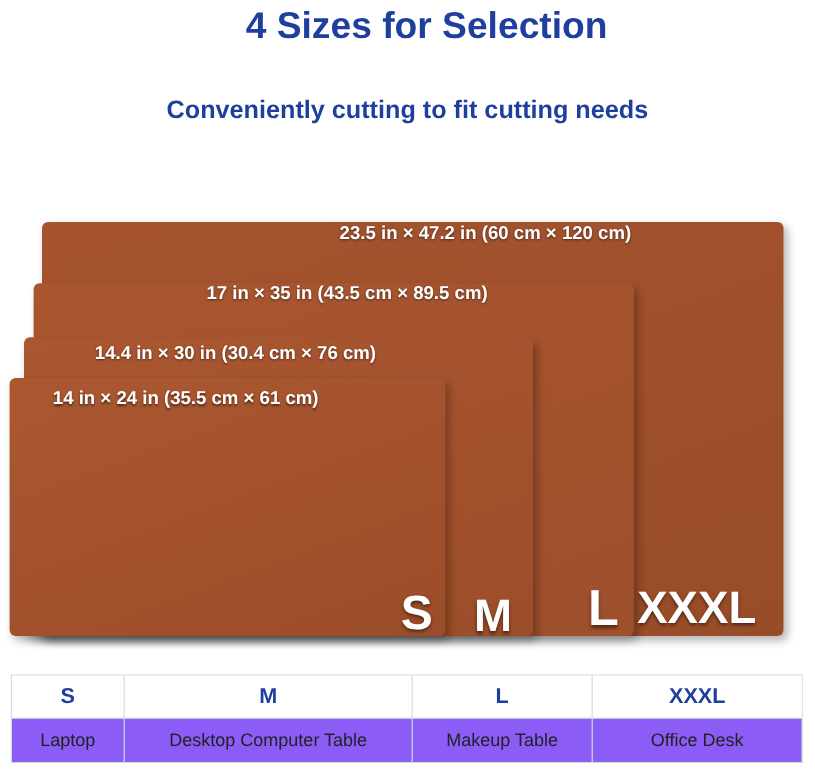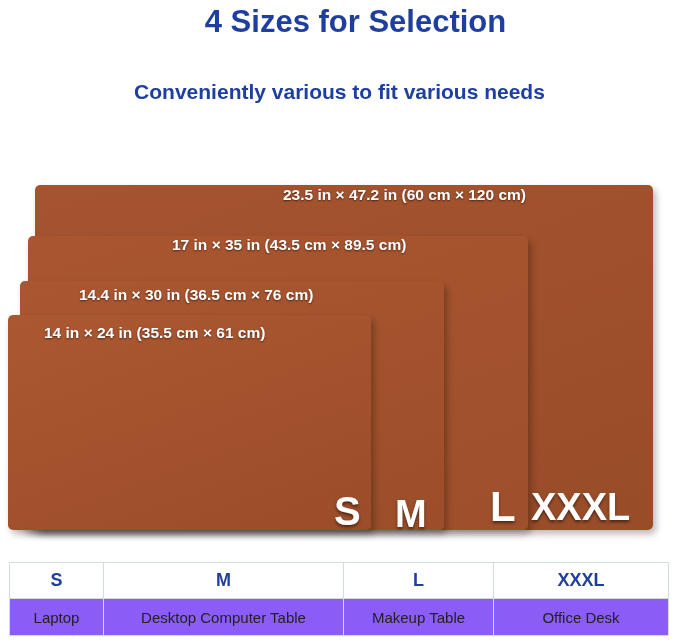--- a/index.html
+++ b/index.html
@@ -147,32 +147,32 @@
   .c2 { width: 240px; }
   .c3 { width: 150px; }
   .c4 { width: 174px; }
 </style>
 </head>
 <body>
 
 <div class="page">
 
   <div class="title">4 Sizes for Selection</div>
-  <div class="subtitle">Conveniently various to fit various needs</div>
+  <div class="subtitle">Conveniently cutting to fit cutting needs</div>
 
   <div class="mats">
 
     <div class="mat xxxl"></div>
     <div class="mat l"></div>
     <div class="mat m"></div>
     <div class="mat s"></div>
 
     <div class="dim dim-xxxl">23.5 in × 47.2 in (60 cm × 120 cm)</div>
     <div class="dim dim-l">17 in × 35 in (43.5 cm × 89.5 cm)</div>
-    <div class="dim dim-m">14.4 in × 30 in (36.5 cm × 76 cm)</div>
+    <div class="dim dim-m">14.4 in × 30 in (30.4 cm × 76 cm)</div>
     <div class="dim dim-s">14 in × 24 in (35.5 cm × 61 cm)</div>
 
     <div class="size-label lbl-s">S</div>
     <div class="size-label lbl-m">M</div>
     <div class="size-label lbl-l">L</div>
     <div class="size-label lbl-xxxl">XXXL</div>
 
   </div>
 
   <div class="table">

